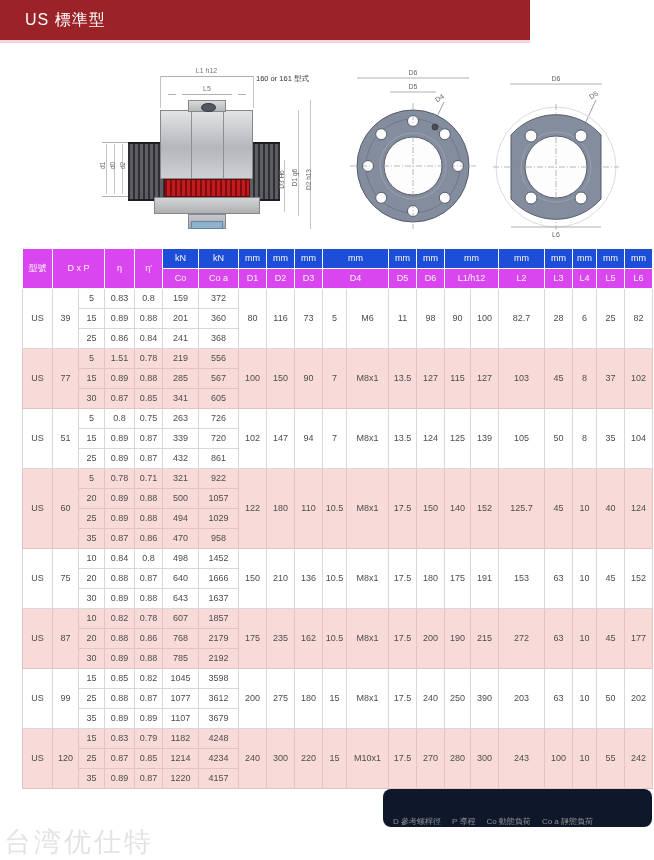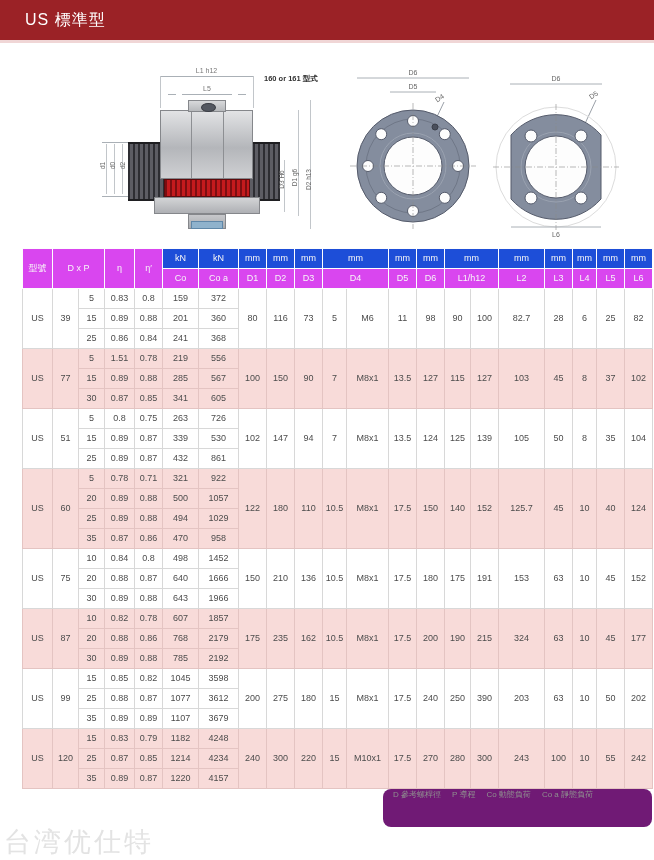--- a/index.html
+++ b/index.html
@@ -1,20 +1,20 @@
 <!DOCTYPE html>
 <html><head>
 <meta charset="utf-8">
 <style>
   html,body{margin:0;padding:0;}
   body{width:654px;height:860px;background:#fff;font-family:"Liberation Sans",sans-serif;position:relative;overflow:hidden;}
   .page{position:absolute;inset:0;background:#fff;}
 
   
-  .banner{position:absolute;top:0;left:0;width:654px;height:40px;background:#9b2226;border-bottom:3px solid #f0d6d6;}
+  .banner{position:absolute;top:0;left:0;width:530px;height:40px;background:#9b2226;border-bottom:3px solid #f0d6d6;}
   .banner .title{position:absolute;left:25px;top:50%;transform:translateY(-50%);color:#fff;font-size:16px;letter-spacing:1px;}
 
   
   .vlabel{position:absolute;font-size:6.5px;color:#666;transform:rotate(-90deg);white-space:nowrap;}
   .dimlabel{position:absolute;font-size:7px;color:#777;text-align:center;}
   .dim-h{position:absolute;height:1px;background:#aab0b6;}
   .dim-v{position:absolute;width:1px;background:#c2c6ca;}
 
   .side-view{position:absolute;left:100px;top:64px;width:236px;height:174px;}
   .screw{position:absolute;left:28px;top:78px;width:152px;height:55px;
@@ -26,37 +26,37 @@
   .seam{position:absolute;top:0;bottom:0;width:1px;background:#8d8f93;}
   .boss{position:absolute;left:88px;top:36px;width:38px;height:12px;background:linear-gradient(180deg,#d8d9db,#b7b9bc);border:1px solid #85878b;box-sizing:border-box;}
   .boss-hole{position:absolute;left:12px;top:2px;width:13px;height:7px;border-radius:50%;background:#545861;border:1px solid #3c3f46;}
   .red-insert{position:absolute;left:64px;top:115px;width:86px;height:18px;
     background:repeating-linear-gradient(90deg,#7c0e11 0 2px,#c41a1d 2px 5px);
     border:1px solid #5d0a0c;box-sizing:border-box;}
   .foot-plate{position:absolute;left:54px;top:133px;width:106px;height:17px;
     background:linear-gradient(180deg,#d3d4d6,#aeb0b4);border:1px solid #85878b;box-sizing:border-box;}
   .foot-step{position:absolute;left:88px;top:150px;width:38px;height:15px;background:linear-gradient(180deg,#c7c8cb,#a9abaf);border:1px solid #85878b;box-sizing:border-box;}
   .blue-pad{position:absolute;left:91px;top:157px;width:32px;height:8px;background:#8fb2cc;border:1px solid #5f87a8;box-sizing:border-box;}
-  .type-note{position:absolute;left:164px;top:10px;font-size:7.5px;color:#333;font-weight:bold;white-space:nowrap;}
+  .type-note{position:absolute;left:156px;top:10px;font-size:7.5px;color:#333;font-weight:normal;white-space:nowrap;}
 
   .flange-svg{position:absolute;}
   svg text{font-family:"Liberation Sans",sans-serif;font-size:7px;fill:#666;}
 
   
   .spec-table{position:absolute;left:22px;top:248px;width:630px;border-collapse:collapse;table-layout:fixed;}
   .spec-table th,.spec-table td{border:1px solid #d8d8d8;text-align:center;vertical-align:middle;padding:0;font-size:9px;height:19px;line-height:1;overflow:hidden;}
   .spec-table th{border-color:#fdfdfd;color:#f7f7f7;font-weight:normal;}
   .spec-table th.h-dark{background:#d946ef;}
   .spec-table th.h-light{background:#1d4ed8;}
   .spec-table td{color:#4c4c4c;background:#fff;}
   .spec-table tr.pink td{background:#f8dbd9;border-color:#e4c4c2;}
 
   
-  .legend-box{position:absolute;left:383px;top:789px;width:269px;height:38px;background:#701a75;border-radius:8px;
-    display:flex;flex-direction:column;justify-content:flex-start;gap:10px;padding:0 10px;box-sizing:border-box;}
+  .legend-box{position:absolute;left:383px;top:789px;width:269px;height:38px;background:#0f172a;border-radius:8px;
+    display:flex;flex-direction:column;justify-content:flex-end;gap:10px;padding:0 10px;box-sizing:border-box;}
   .legend-line{display:flex;gap:11px;font-size:8px;color:#8f8f8f;white-space:nowrap;}
   .legend-item{display:inline-block;}
 
   .watermark{position:absolute;left:4px;top:824px;font-size:27px;color:#e3e3e3;letter-spacing:3px;font-family:Liberation Mono, monospace;}
 </style>
 </head>
 <body>
 
 <div class="page">
 
@@ -314,21 +314,21 @@
           <td rowspan="3">50</td>
           <td rowspan="3">8</td>
           <td rowspan="3">35</td>
           <td rowspan="3">104</td>
         </tr>
         <tr>
           <td>15</td>
           <td>0.89</td>
           <td>0.87</td>
           <td>339</td>
-          <td>530</td>
+          <td>720</td>
         </tr>
         <tr>
           <td>25</td>
           <td>0.89</td>
           <td>0.87</td>
           <td>432</td>
           <td>861</td>
         </tr>
         <tr class="pink">
           <td rowspan="4">US</td>
@@ -402,40 +402,40 @@
           <td>0.88</td>
           <td>0.87</td>
           <td>640</td>
           <td>1666</td>
         </tr>
         <tr>
           <td>30</td>
           <td>0.89</td>
           <td>0.88</td>
           <td>643</td>
-          <td>1966</td>
+          <td>1637</td>
         </tr>
         <tr class="pink">
           <td rowspan="3">US</td>
           <td rowspan="3">87</td>
           <td>10</td>
           <td>0.82</td>
           <td>0.78</td>
           <td>607</td>
           <td>1857</td>
           <td rowspan="3">175</td>
           <td rowspan="3">235</td>
           <td rowspan="3">162</td>
           <td rowspan="3">10.5</td>
           <td rowspan="3">M8x1</td>
           <td rowspan="3">17.5</td>
           <td rowspan="3">200</td>
           <td rowspan="3">190</td>
           <td rowspan="3">215</td>
-          <td rowspan="3">324</td>
+          <td rowspan="3">272</td>
           <td rowspan="3">63</td>
           <td rowspan="3">10</td>
           <td rowspan="3">45</td>
           <td rowspan="3">177</td>
         </tr>
         <tr class="pink">
           <td>20</td>
           <td>0.88</td>
           <td>0.86</td>
           <td>768</td>

